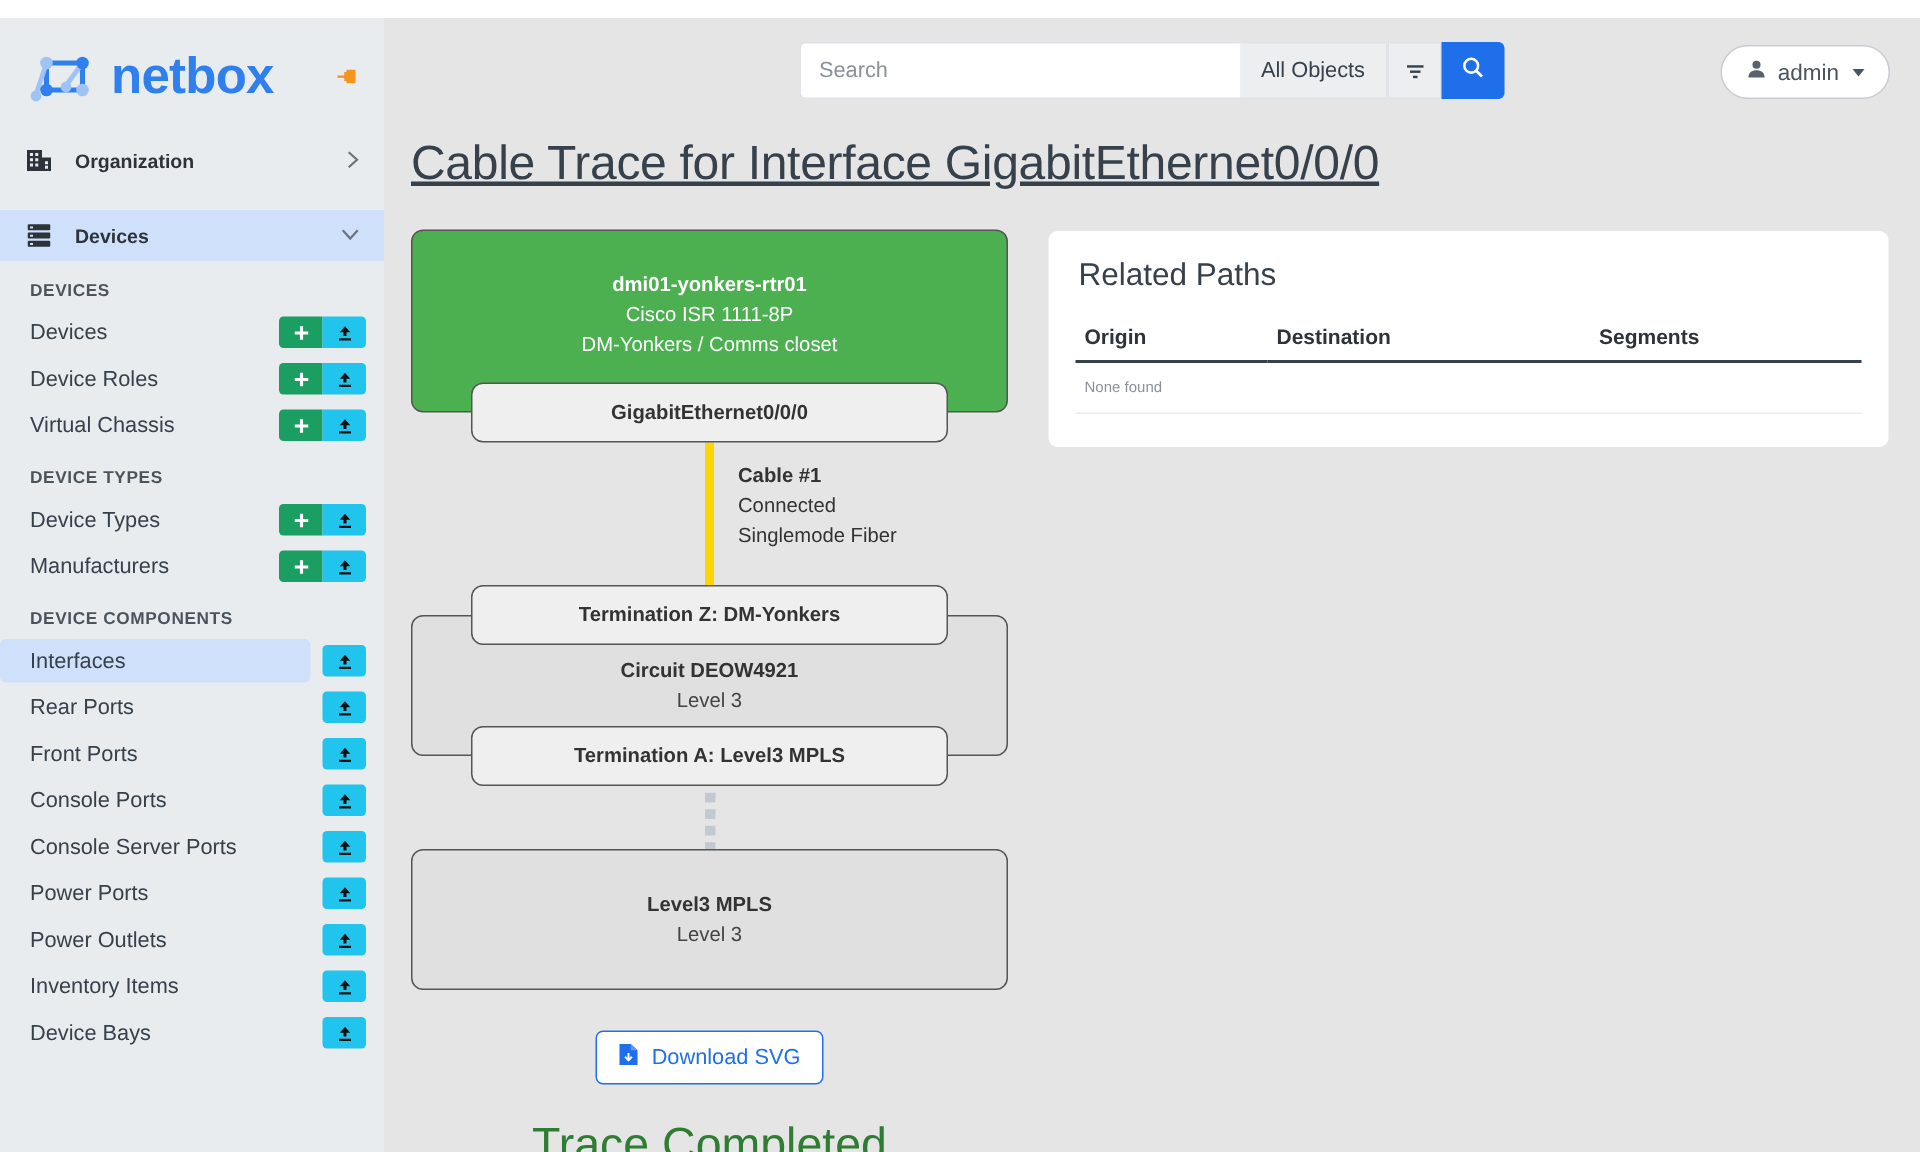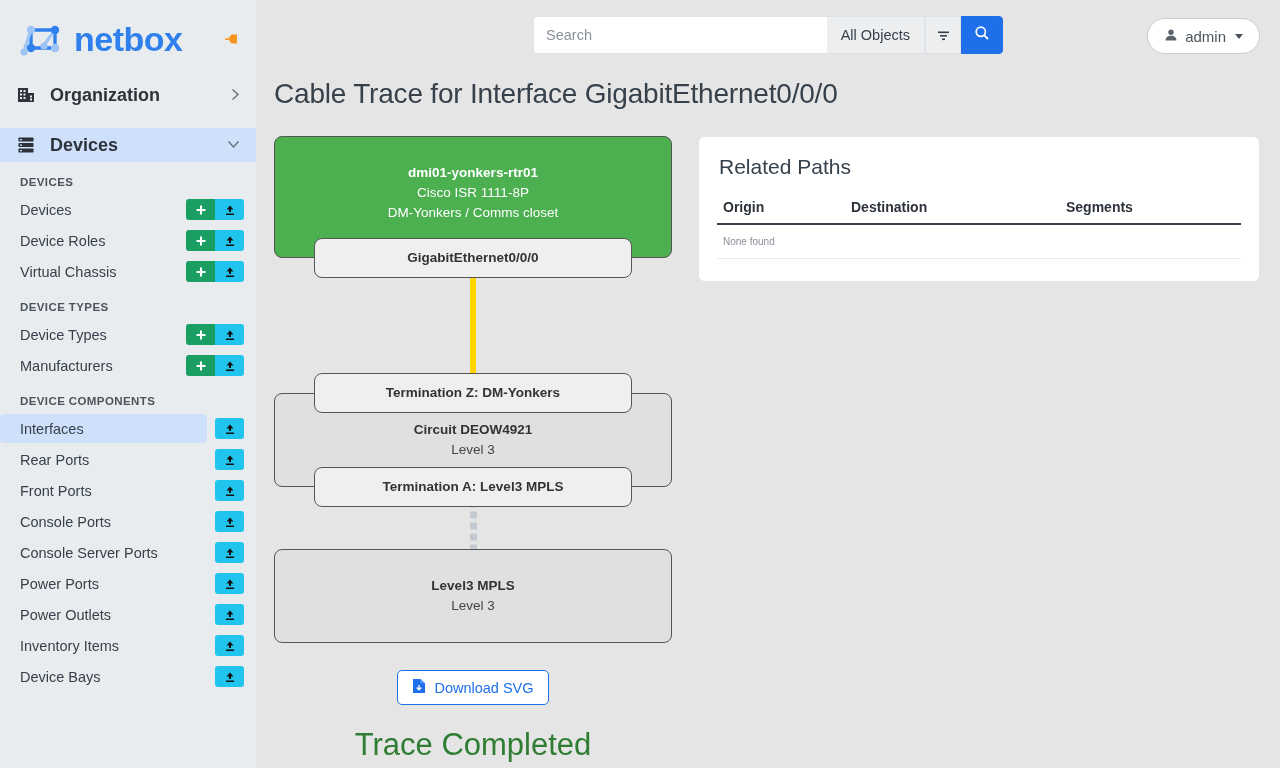--- a/index.html
+++ b/index.html
@@ -3,21 +3,21 @@
 <meta charset="utf-8">
 <style>
   * { box-sizing: border-box; margin: 0; padding: 0; }
   html, body {
     width: 1280px; height: 768px;
     font-family: "Liberation Sans", sans-serif;
     background: #ffffff;
     color: #37414c;
     overflow: hidden;
   }
-  .app { display: flex; width: 1280px; height: 551px; }
+  .app { display: flex; width: 1280px; height: 551px; margin-top: 12px; }
 
   
   .sidebar {
     width: 256px; height: 768px; flex: 0 0 256px;
     background: #e9ecef;
     overflow: hidden;
     position: relative;
   }
   .brand {
     height: 78px; display: flex; align-items: center;
@@ -27,21 +27,21 @@
   .logo-mark { width: 46px; height: 42px; flex: 0 0 46px; }
   .logo-text {
     font-size: 34px; font-weight: 700; color: #2f80ed;
     letter-spacing: -0.5px; line-height: 1;
   }
   .pin-icon { margin-left: auto; color: #f7941e; display:flex; align-items:center; }
 
   .nav-group {
     display: flex; align-items: center;
     height: 34px; padding: 0 16px 0 14px;
-    font-size: 18px; font-weight: 700; color: #2d333a;
+    font-size: 13px; font-weight: 700; color: #2d333a;
     cursor: pointer;
   }
   .nav-group.spaced { margin-top: 16px; }
   .nav-group.active { background: #cfe0fb; }
   .nav-group .g-icon { width: 24px; flex: 0 0 24px; display:flex; align-items:center; justify-content:center; color:#2d333a; }
   .nav-group .g-label { margin-left: 12px; }
   .nav-group .g-chev { margin-left: auto; color: #6b737c; font-size: 12px; line-height: 1; }
 
   .section-title {
     font-size: 11.5px; font-weight: 700; letter-spacing: 0.4px;
@@ -111,22 +111,22 @@
     border: 1px solid #c8ccd1; border-radius: 18px;
     font-size: 15px; color: #4b545d; cursor: pointer; background: #fff; text-align: center;
   }
   .user-menu .caret {
     width: 0; height: 0; border-left: 4.5px solid transparent;
     border-right: 4.5px solid transparent; border-top: 5px solid #4b545d;
     margin-left: 2px;
   }
 
   .page-title {
-    font-size: 28px; font-weight: 400; color: #37414c;
-    padding: 8px 0 0 18px; letter-spacing: -0.2px;
+    font-size: 32px; font-weight: 400; color: #37414c;
+    padding: 8px 0 0 18px; letter-spacing: -0.2px; text-decoration: underline;
   }
 
   .content { display: flex; padding: 26px 20px 0 18px; gap: 24px; }
   .trace-col { width: 400px; flex: 0 0 400px; position: relative; }
   .paths-col { flex: 1 1 auto; }
 
   
   .trace { position: relative; width: 398px; }
   .node-device {
     background: #4caf50; border: 1px solid #555; border-radius: 8px;
@@ -530,20 +530,25 @@
           <div class="node-device">
             <div class="d-name">dmi01-yonkers-rtr01</div>
             <div class="d-sub">Cisco ISR 1111-8P</div>
             <div class="d-sub">DM-Yonkers / Comms closet</div>
           </div>
 
           <div class="node-term overlap-up">GigabitEthernet0/0/0</div>
 
           <div class="cable-seg">
             <div class="cable-line"></div>
+            <div class="cable-info">
+              <div class="c-title">Cable #1</div>
+              <div>Connected</div>
+              <div>Singlemode Fiber</div>
+            </div>
           </div>
 
           <div class="node-term">Termination Z: DM-Yonkers</div>
 
           <div class="circuit-box">
             <div class="c-name">Circuit DEOW4921</div>
             <div class="c-sub">Level 3</div>
           </div>
 
           <div class="node-term overlap-up">Termination A: Level3 MPLS</div>

